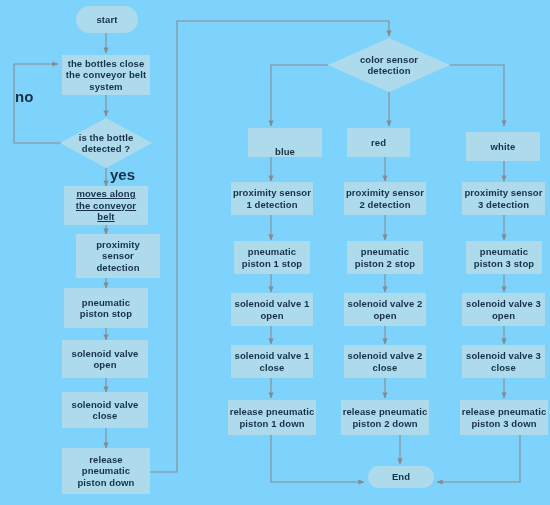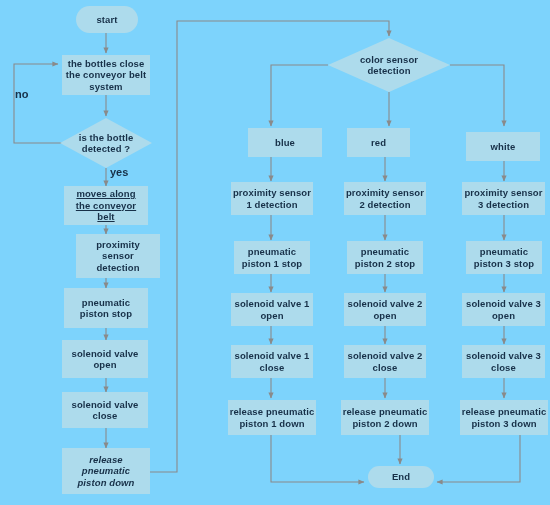--- a/index.html
+++ b/index.html
@@ -46,21 +46,21 @@
   .node.terminator {
     background: #addbec;
     border-radius: 999px;
   }
   .node.decision-label {
     background: transparent;
   }
   .edge-label {
     position: absolute;
     color: #173048;
-    font-size: 11px;
+    font-size: 15px;
     font-weight: bold;
     z-index: 4;
     background: transparent;
   }
 </style>
 </head>
 <body>
 
 <div id="flowchart-canvas">
 
@@ -166,32 +166,32 @@
   <div class="node process" style="left:62px; top:340px; width:86px; height:38px;">
     <span>solenoid valve
 open</span>
   </div>
 
   <div class="node process" style="left:62px; top:392px; width:86px; height:36px;">
     <span>solenoid valve
 close</span>
   </div>
 
-  <div class="node process" style="left:62px; top:448px; width:88px; height:46px;font-style:italic;">
+  <div class="node process" style="left:62px; top:448px; width:88px; height:46px;">
     <span>release
 pneumatic
 piston down</span>
   </div>
 
   <div class="node decision-label" style="left:330px; top:40px; width:118px; height:50px;">
     <span>color sensor
 detection</span>
   </div>
 
-  <div class="node process" style="left:248px; top:128px; width:74px; height:29px;">
+  <div class="node process" style="left:248px; top:128px; width:74px; height:29px;align-items:flex-end;">
     <span>blue</span>
   </div>
   <div class="node process" style="left:231px; top:182px; width:82px; height:33px;">
     <span>proximity sensor
 1 detection</span>
   </div>
   <div class="node process" style="left:234px; top:241px; width:76px; height:33px;">
     <span>pneumatic
 piston 1 stop</span>
   </div>

